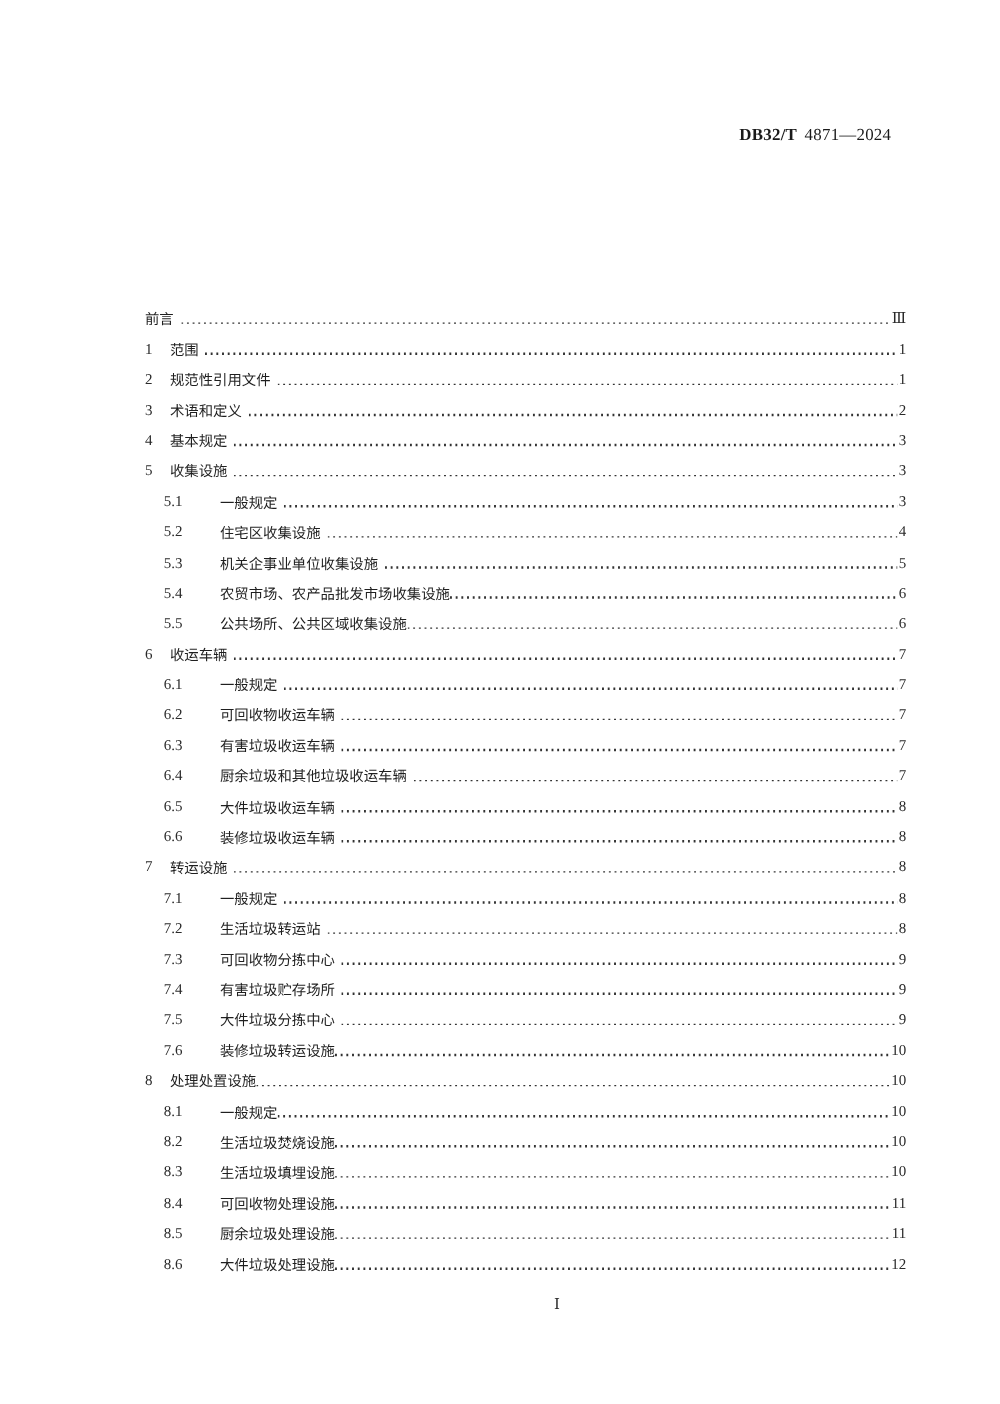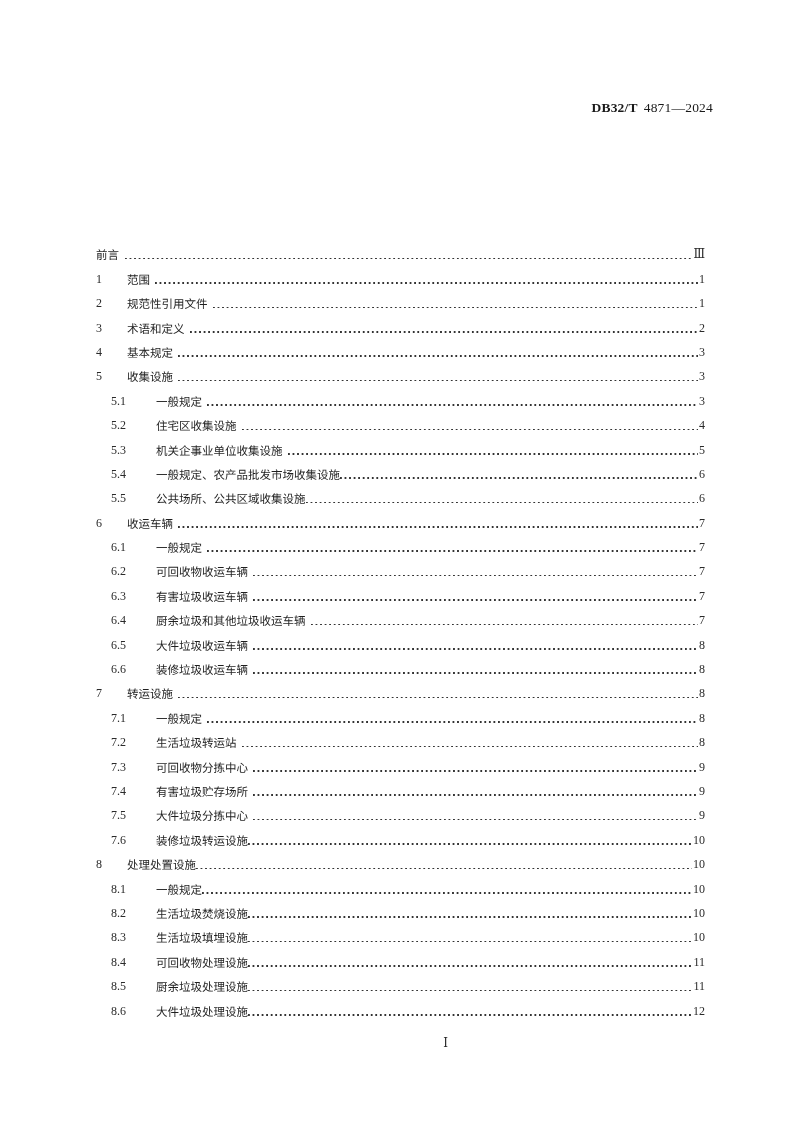--- a/index.html
+++ b/index.html
@@ -61,21 +61,21 @@
     font-weight: normal;
     letter-spacing: 18px;
     text-indent: 18px;
     color: #1c1c1c;
   }
 
   
   .toc {
     position: absolute;
     top: 238px;
-    left: 96px;
+    left: 116px;
     width: 609px;
   }
 
   .toc-entry {
     display: flex;
     align-items: flex-end;
     height: 24.4px;
     font-family: "DejaVu Sans", "Liberation Sans", sans-serif;
     font-size: 11.5px;
     color: #1f1f1f;
@@ -120,21 +120,21 @@
     font-size: 12px;
     color: #2a2a2a;
     text-align: right;
     padding-left: 0px;
   }
   .toc-entry.lvl-front .label { margin-left: 0px; }
   .toc-entry.lvl-front .leader { margin-left: 6px; }
 
   
   .toc-entry.lvl-1 .num { width: 18px; }
-  .toc-entry.lvl-1 .label { margin-left: 13px; }
+  .toc-entry.lvl-1 .label { margin-left: 2px; }
   .toc-entry.lvl-1 .leader { margin-left: 5px; }
 
   
   .toc-entry.lvl-2 { padding-left: 15px; }
   .toc-entry.lvl-2 .num { width: 29px; }
   .toc-entry.lvl-2 .label { margin-left: 16px; }
   .toc-entry.lvl-2 .leader { margin-left: 5px; }
 
   
   .toc-entry.tight .leader { margin-left: 0px; }
@@ -212,21 +212,21 @@
         <span class="pageno">4</span>
       </div>
       <div class="toc-entry lvl-2">
         <span class="num">5.3</span>
         <span class="label">机关企事业单位收集设施</span>
         <span class="leader"></span>
         <span class="pageno">5</span>
       </div>
       <div class="toc-entry lvl-2 tight">
         <span class="num">5.4</span>
-        <span class="label">一般规定、农产品批发市场收集设施</span>
+        <span class="label">农贸市场、农产品批发市场收集设施</span>
         <span class="leader"></span>
         <span class="pageno">6</span>
       </div>
       <div class="toc-entry lvl-2 tight">
         <span class="num">5.5</span>
         <span class="label">公共场所、公共区域收集设施</span>
         <span class="leader"></span>
         <span class="pageno">6</span>
       </div>
       <div class="toc-entry lvl-1">

